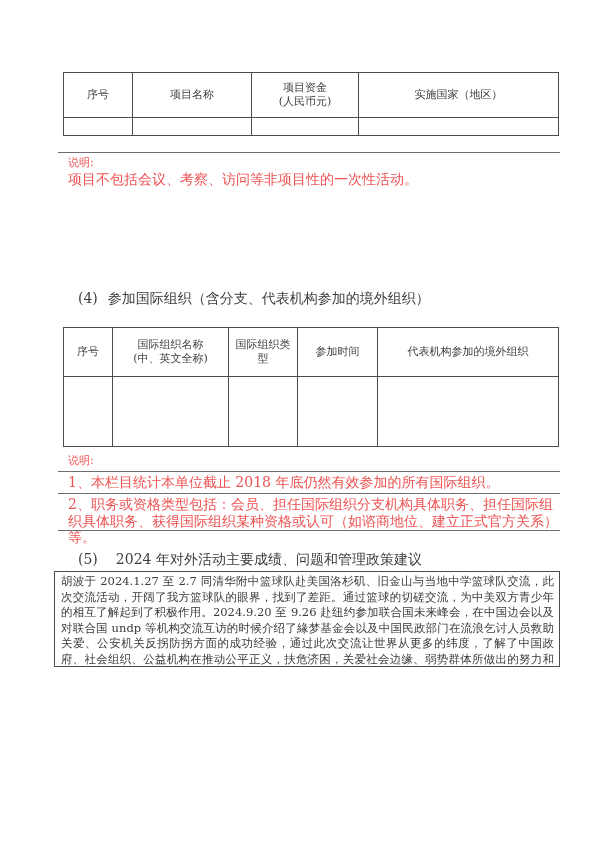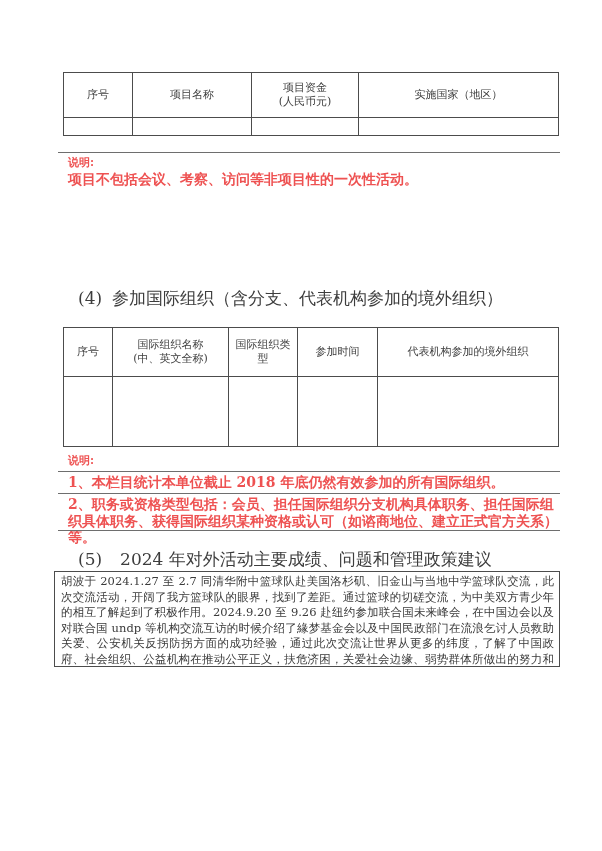--- a/index.html
+++ b/index.html
@@ -8,24 +8,24 @@
     font-family:"DejaVu Serif","Liberation Serif",serif;color:#3d3d3d;
   }
   .abs{position:absolute;}
   table{border-collapse:collapse;table-layout:fixed;padding-left:32px;}
   th,td{
     border:1px solid #4c4c4c;font-weight:normal;font-size:11px;line-height:14px;
     text-align:center;vertical-align:middle;padding:2px 3px;color:#3d3d3d;
     white-space:pre-line;overflow:hidden;
   }
   .rule{position:absolute;left:58px;width:502px;height:0;border-top:1px solid #6e6e6e;}
-  .red{color:#ee5252;font-weight:bold;}
+  .red{color:#ee5252;}
   .note-label{font-size:11px;line-height:16px;}
   .note-item{font-size:14px;line-height:16.5px;width:494px;}
-  .section-title{font-size:17px;line-height:15px;color:#3d3d3d;white-space:nowrap;}
+  .section-title{font-size:14px;line-height:15px;color:#3d3d3d;white-space:nowrap;}
   .section-title .num{display:inline-block;}
   .gap-sm{display:inline-block;width:10px;}
   .gap-lg{display:inline-block;width:18px;}
   .summary-box{
     left:54px;top:571px;width:506px;height:96px;border:1px solid #4c4c4c;
     box-sizing:border-box;padding:2px 5px 0 6px;font-size:11.5px;line-height:15.6px;
     text-align:justify;overflow:hidden;color:#3a3a3a;
   }
 </style>
 </head>

